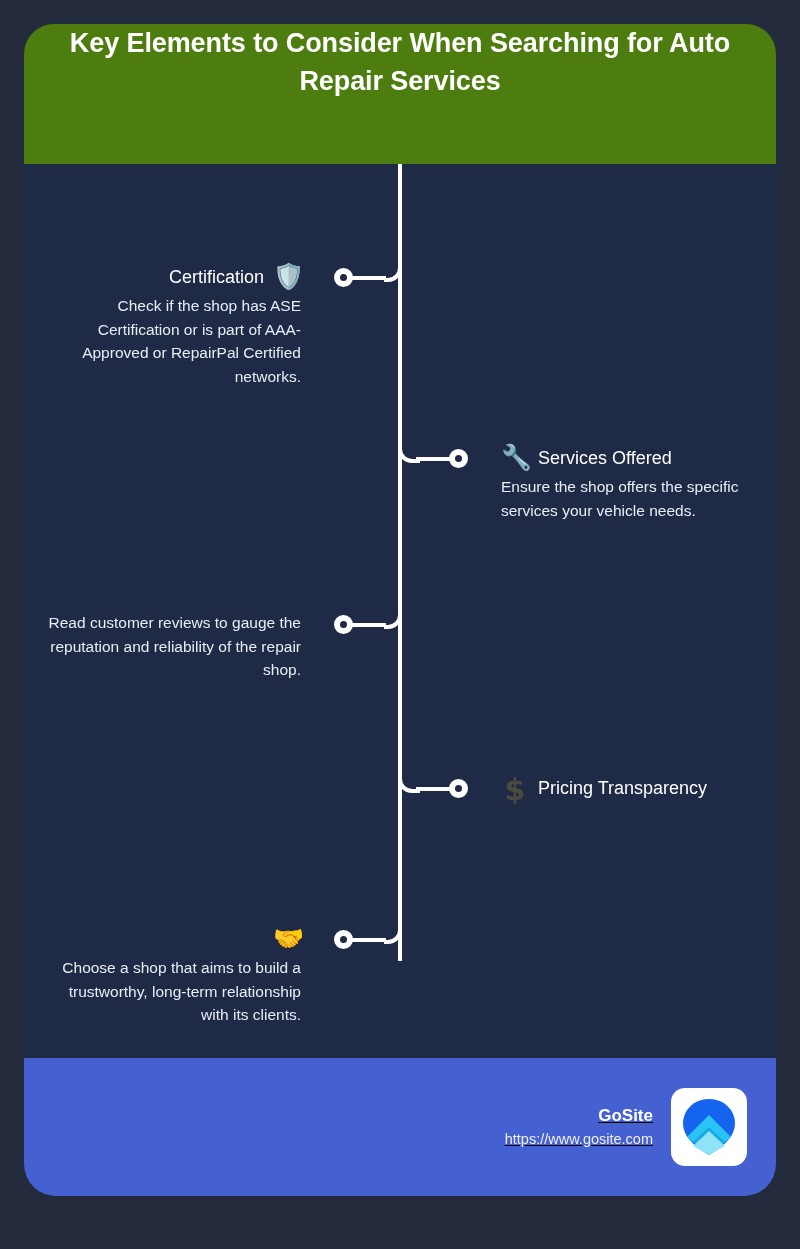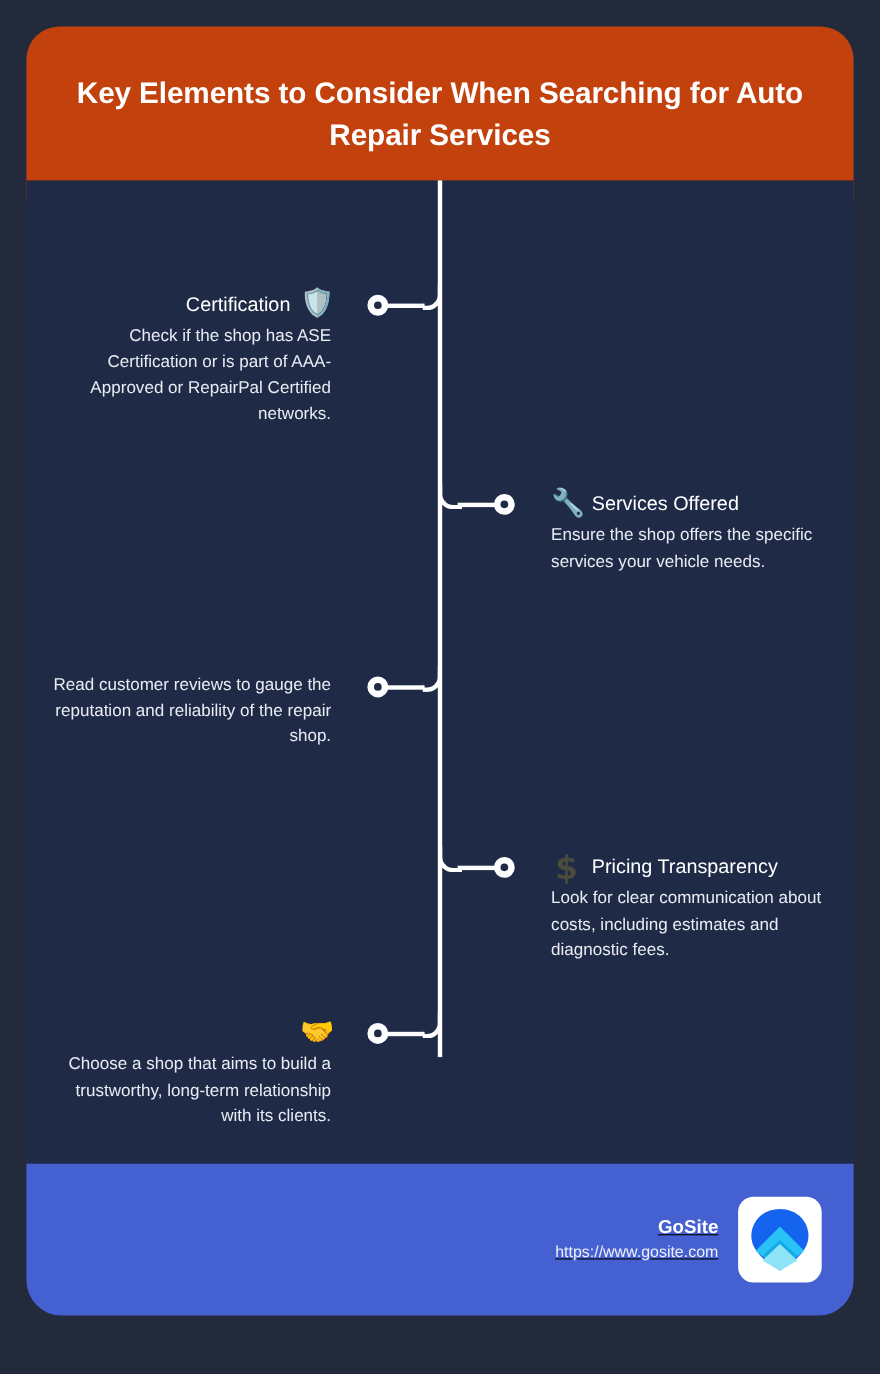--- a/index.html
+++ b/index.html
@@ -25,25 +25,24 @@
     height: 1172px;
   }
 
   
   #header {
     position: absolute;
     left: 0;
     top: 0;
     width: 752px;
     height: 160px;
-    background: #c2410c;
+    background: #4d7c0f;
     border-radius: 30px 30px 0 0;
     box-sizing: border-box;
     display: flex;
-    align-items: center;
     justify-content: center;
     padding: 0 34px;
   }
   #header-title {
     color: #ffffff;
     font-size: 27px;
     font-weight: bold;
     line-height: 1.42;
     text-align: center;
     letter-spacing: -0.1px;
@@ -297,21 +296,20 @@
         <div class="item right" style="top: 611px;">
           <div class="item-inner">
             <div class="elbow"></div>
             <div class="branch-bar"></div>
             <div class="node"></div>
             <div class="txt">
               <div class="head-row">
                 <span class="icon money">$</span>
                 <div class="item-title">Pricing Transparency</div>
               </div>
-              <div class="item-desc">Look for clear communication about costs, including estimates and diagnostic fees.</div>
             </div>
           </div>
         </div>
         <div class="item left" style="top: 762px;">
           <div class="item-inner">
             <div class="elbow"></div>
             <div class="branch-bar"></div>
             <div class="node"></div>
             <div class="txt">
               <div class="head-row">

